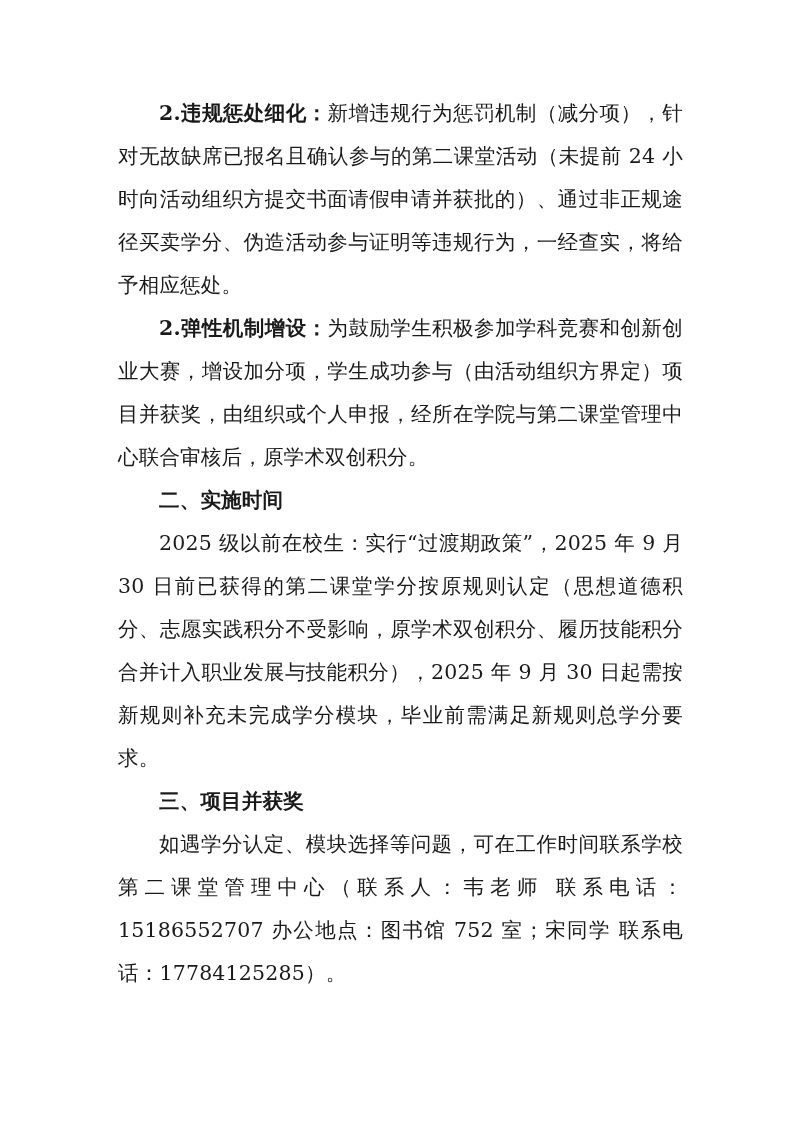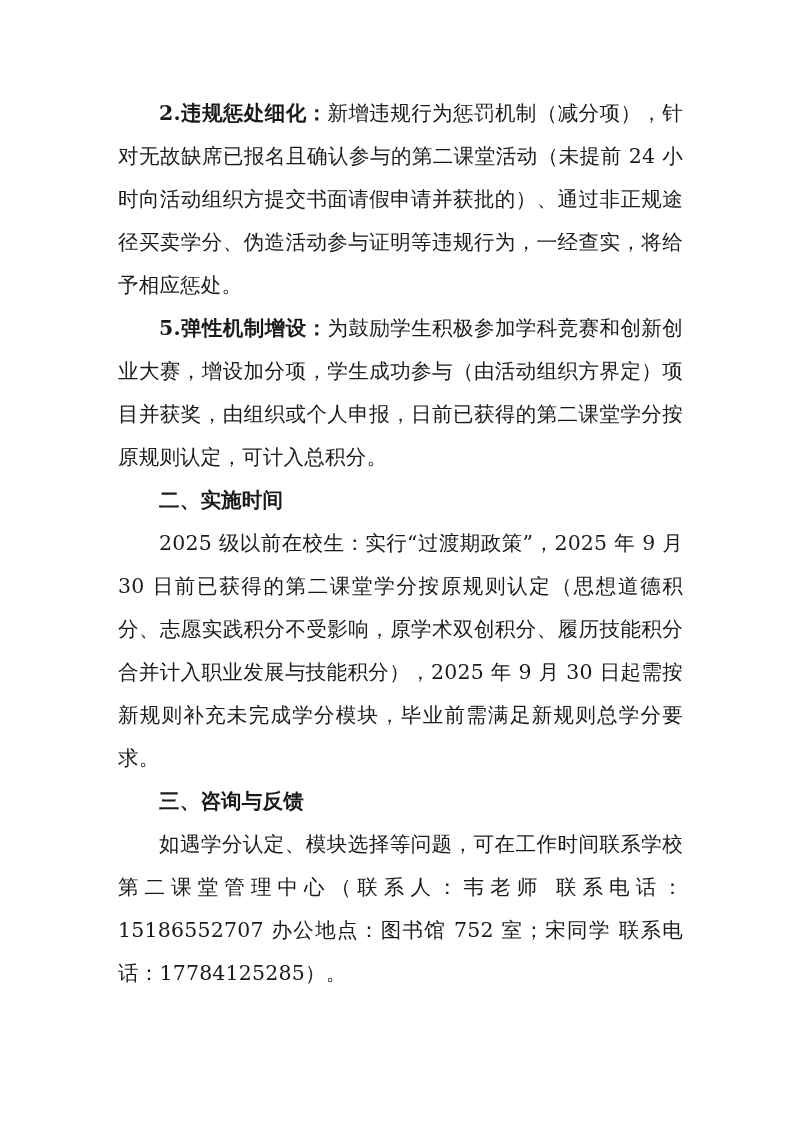--- a/index.html
+++ b/index.html
@@ -48,28 +48,28 @@
 <body>
 
 <div class="page">
   <div class="doc-body">
 
     <p>
       <span class="lead">2.违规惩处细化：</span><span>新增违规行为惩罚机制（减分项），针对无故缺席已报名且确认参与的第二课堂活动（未提前 24 小时向活动组织方提交书面请假申请并获批的）、通过非正规途径买卖学分、伪造活动参与证明等违规行为，一经查实，将给予相应惩处。</span>
     </p>
 
     <p>
-      <span class="lead">5.弹性机制增设：</span><span>为鼓励学生积极参加学科竞赛和创新创业大赛，增设加分项，学生成功参与（由活动组织方界定）项目并获奖，由组织或个人申报，日前已获得的第二课堂学分按原规则认定，可计入总积分。</span>
+      <span class="lead">2.弹性机制增设：</span><span>为鼓励学生积极参加学科竞赛和创新创业大赛，增设加分项，学生成功参与（由活动组织方界定）项目并获奖，由组织或个人申报，经所在学院与第二课堂管理中心联合审核后，原学术双创积分。</span>
     </p>
 
     <p class="heading">二、实施时间</p>
 
 
     <p>2025 级以前在校生：实行“过渡期政策”，2025 年 9 月 30 日前已获得的第二课堂学分按原规则认定（思想道德积分、志愿实践积分不受影响，原学术双创积分、履历技能积分合并计入职业发展与技能积分），2025 年 9 月 30 日起需按新规则补充未完成学分模块，毕业前需满足新规则总学分要求。</p>
 
-    <p class="heading">三、咨询与反馈</p>
+    <p class="heading">三、项目并获奖</p>
 
     <p>如遇学分认定、模块选择等问题，可在工作时间联系学校第二课堂管理中心（联系人：韦老师  联系电话：15186552707   办公地点：图书馆 752 室；宋同学  联系电话：17784125285）。</p>
 
     <div class="spacer"></div>
 
   </div>
 </div>
 
 </body></html>

